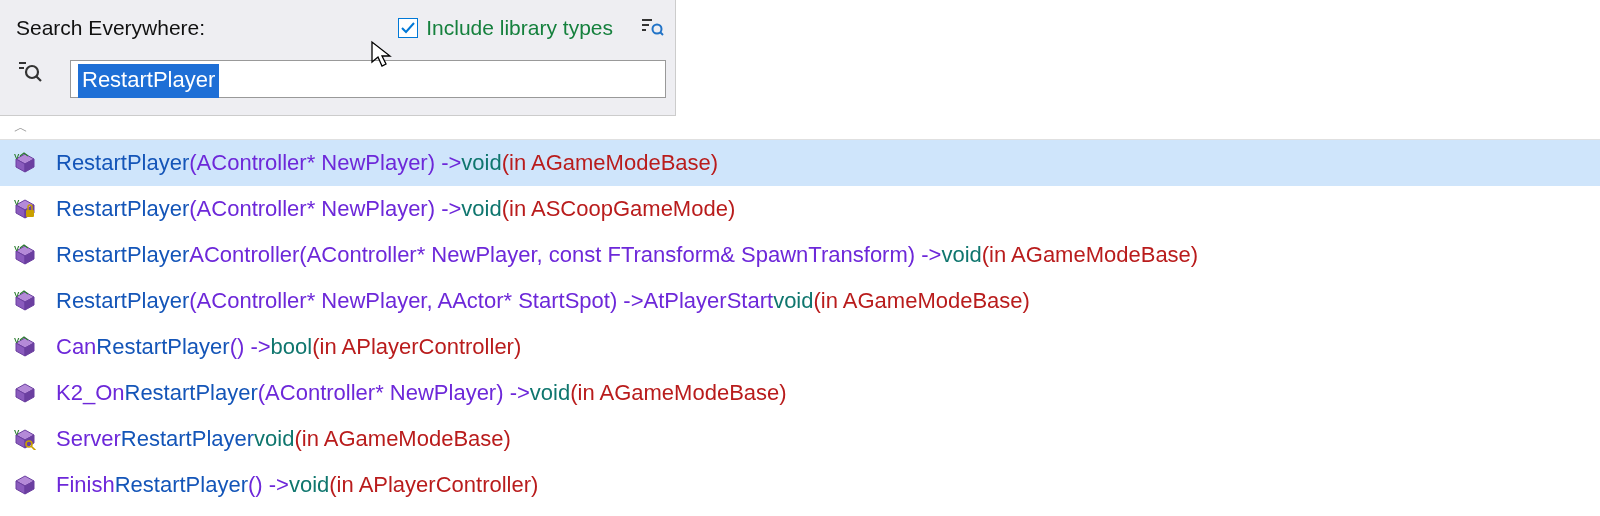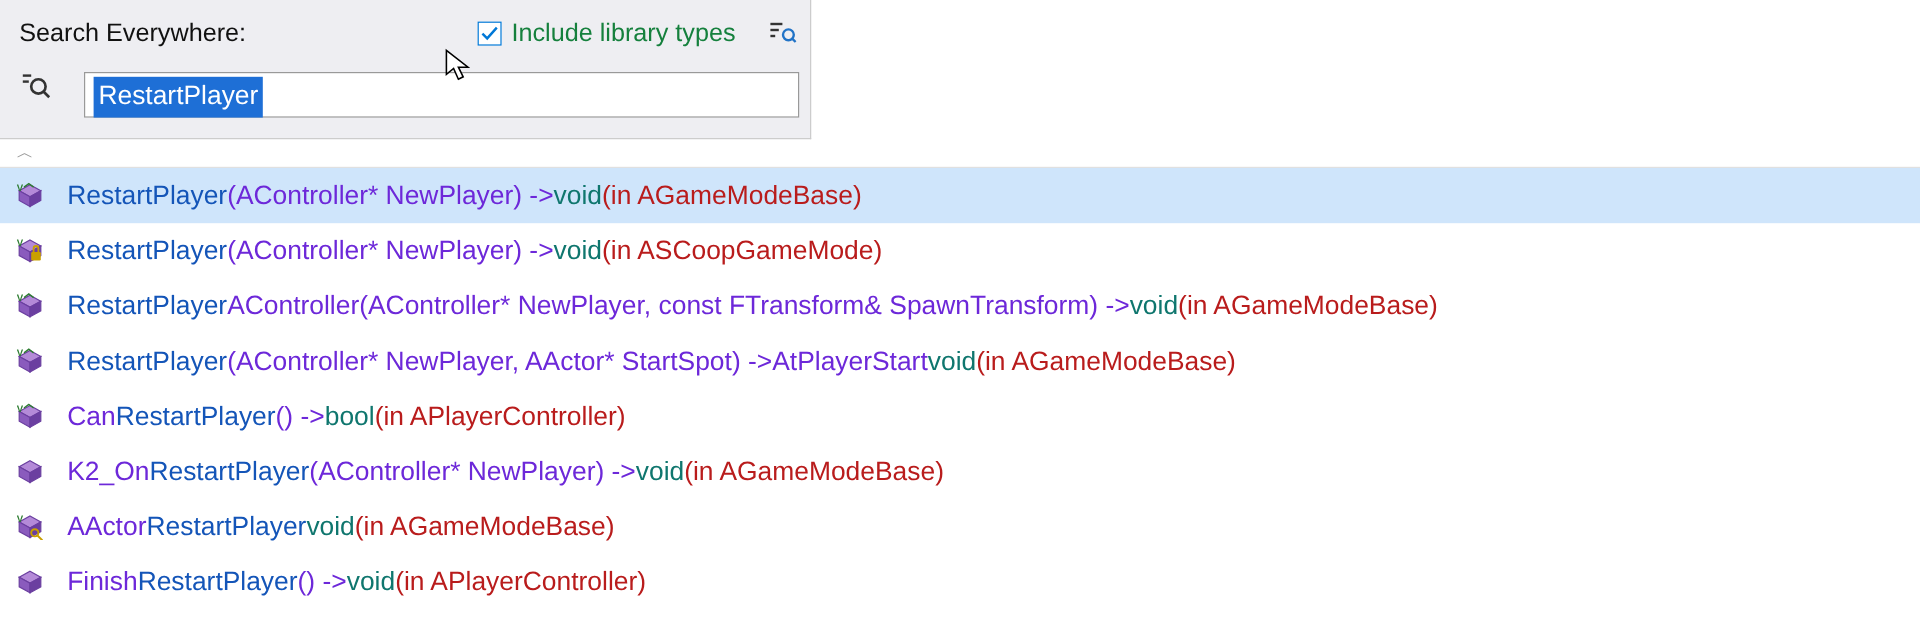--- a/index.html
+++ b/index.html
@@ -310,21 +310,21 @@
         <svg width="22" height="22" viewBox="0 0 22 22">
           <path d="M11 2 L20 7 L11 12 L2 7 Z" fill="#b48ad8" stroke="#6b3fa0" stroke-width="1"></path>
           <path d="M2 7 L11 12 L11 20 L2 15 Z" fill="#8a5bbd" stroke="#6b3fa0" stroke-width="1"></path>
           <path d="M20 7 L11 12 L11 20 L20 15 Z" fill="#6b3fa0" stroke="#6b3fa0" stroke-width="1"></path>
           <text x="0" y="7" font-size="8" fill="#2e7d32" font-weight="bold">V</text>
           <circle cx="15" cy="16" r="3" fill="none" stroke="#c9a000" stroke-width="1.6"></circle>
           <line x1="17" y1="18" x2="22" y2="23" stroke="#c9a000" stroke-width="1.6"></line>
         </svg>
       </span>
       <span class="result-text">
-        <span class="code">AActor</span>
+        <span class="code">Server</span>
         <span class="match">RestartPlayer</span>
         <span class="kw">void</span>
         <span class="ctx"> (in AGameModeBase)</span>
       </span>
     </div>
     <div class="result-row">
       <span class="row-icon">
         <svg width="22" height="22" viewBox="0 0 22 22">
           <path d="M11 2 L20 7 L11 12 L2 7 Z" fill="#b48ad8" stroke="#6b3fa0" stroke-width="1"></path>
           <path d="M2 7 L11 12 L11 20 L2 15 Z" fill="#8a5bbd" stroke="#6b3fa0" stroke-width="1"></path>

